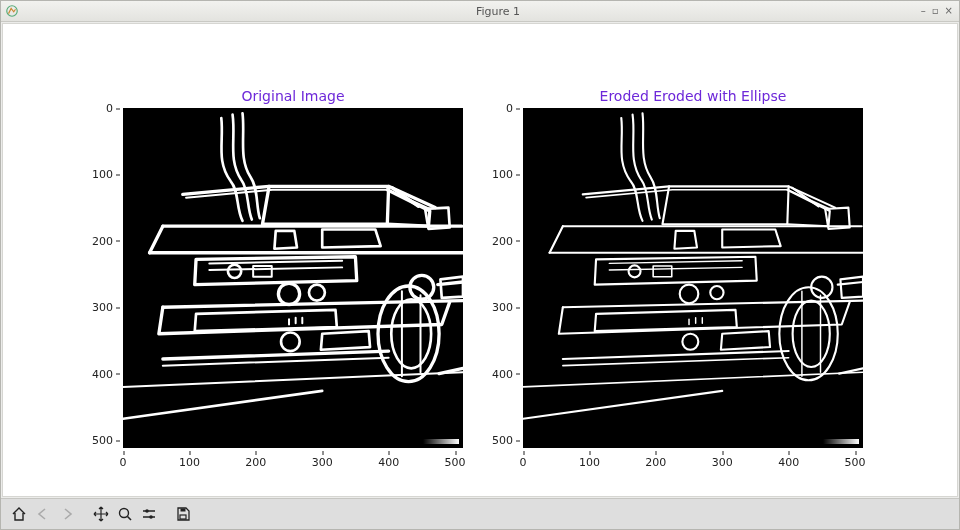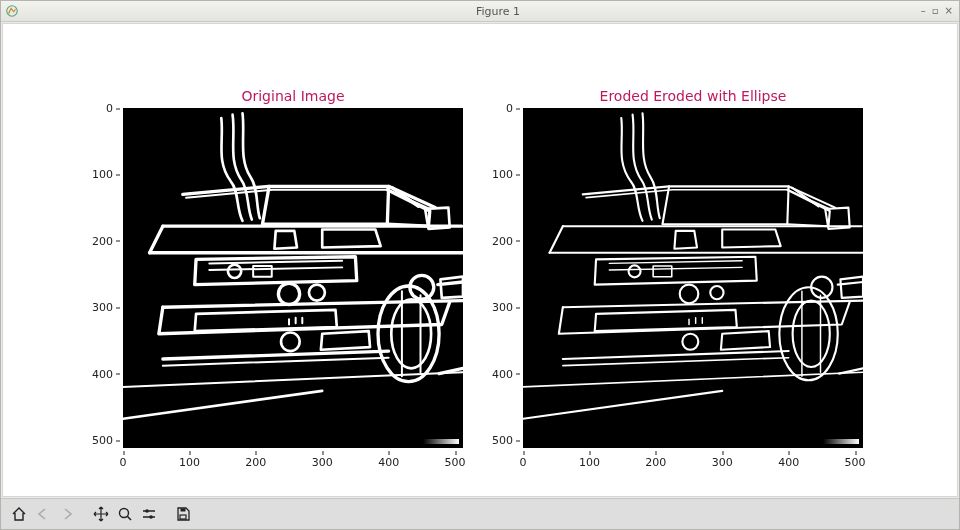--- a/index.html
+++ b/index.html
@@ -61,21 +61,21 @@
     flex: 1;
     background: #ffffff;
     border: 1px solid #d6d6d2;
     margin: 1px;
     position: relative;
     overflow: hidden;
   }
   .subplot-title {
     position: absolute;
     font-size: 14px;
-    color: #be185d;
+    color: #6d28d9;
     text-align: center;
   }
   .plot-image {
     position: absolute;
     background: #000;
   }
   .plot-image svg {
     width: 100%;
     height: 100%;
     display: block;

